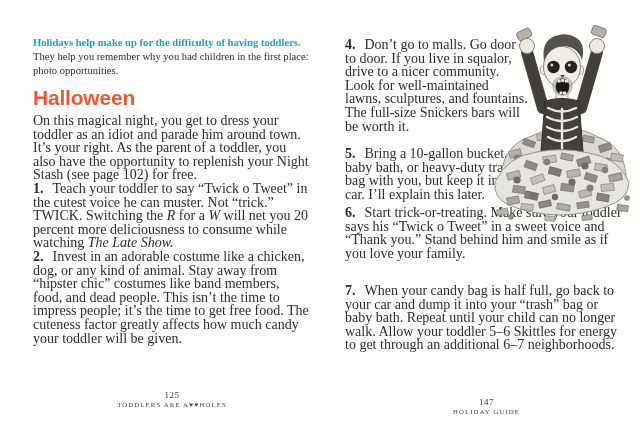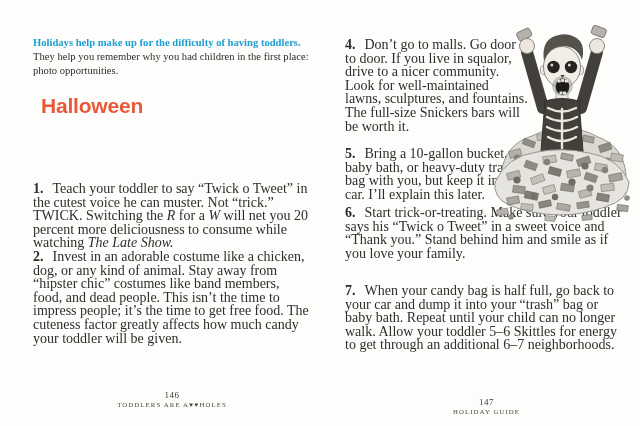--- a/index.html
+++ b/index.html
@@ -19,50 +19,51 @@
   .intro{font-size:10.6px;line-height:14px;}
   .lead{color:#1d9fd4;font-weight:bold;}
   .i{font-style:italic;}
   .num{font-weight:bold;margin-right:9px;}
   h1.heading{
     font-family:"Liberation Sans", sans-serif;
     font-weight:700;
     color:#e8593a;
     font-size:21px;
     letter-spacing:-0.2px;
-    margin:8px;
+    margin:0;
   }
   .narrow{width:183px;}
   .footer{width:100%;text-align:center;}
   .pagenum{font-size:9px;letter-spacing:0.5px;color:#3a3936;}
   .running{font-size:6.8px;letter-spacing:1.1px;color:#4a4945;margin-top:1px;}
   .illustration{position:absolute;left:487px;top:4px;width:152px;height:220px;}
 </style>
 </head>
 <body>
 
 <div class="spread">
 
   <section class="page left">
     <p class="block intro" style="top:36px;width:278px;"><span class="lead">Holidays help make up for the difficulty of having toddlers.</span> They help you remember why you had children in the first place: photo opportunities.</p>
 
     <h1 class="block heading" style="top:86px;">Halloween</h1>
 
+    <p class="block body" style="top:114px;width:278px;">On this magical night, you get to dress your toddler as an idiot and parade him around town. It’s your right. As the parent of a toddler, you also have the opportunity to replenish your Night Stash (see page 102) for free.</p>
 
     <p class="block body" style="top:182px;width:278px;">
       <span class="num">1.</span><span>Teach your toddler to say “Twick o Tweet” in the cutest voice he can muster. Not “trick.” TWICK. Switching the <span class="i">R</span> for a <span class="i">W</span> will net you 20 percent more deliciousness to consume while watching <span class="i">The Late Show.</span></span>
     </p>
 
     <p class="block body" style="top:250px;width:278px;font-family:Liberation Serif, serif;">
       <span class="num">2.</span><span>Invest in an adorable costume like a chicken, dog, or any kind of animal. Stay away from “hipster chic” costumes like band members, food, and dead people. This isn’t the time to impress people; it’s the time to get free food. The cuteness factor greatly affects how much candy your toddler will be given.</span>
     </p>
 
 
     <div class="block footer" style="top:390px;">
-      <div class="pagenum">146</div>
+      <div class="pagenum">125</div>
       <div class="running">TODDLERS ARE A♥♥HOLES</div>
     </div>
   </section>
 
   <section class="page right">
     <p class="block body narrow" style="top:38px;">
       <span class="num">4.</span><span>Don’t go to malls. Go door to door. If you live in squalor, drive to a nicer community. Look for well-maintained lawns, sculptures, and fountains. The full-size Snickers bars will be worth it.</span>
     </p>
 
     <p class="block body narrow" style="top:147px;">

